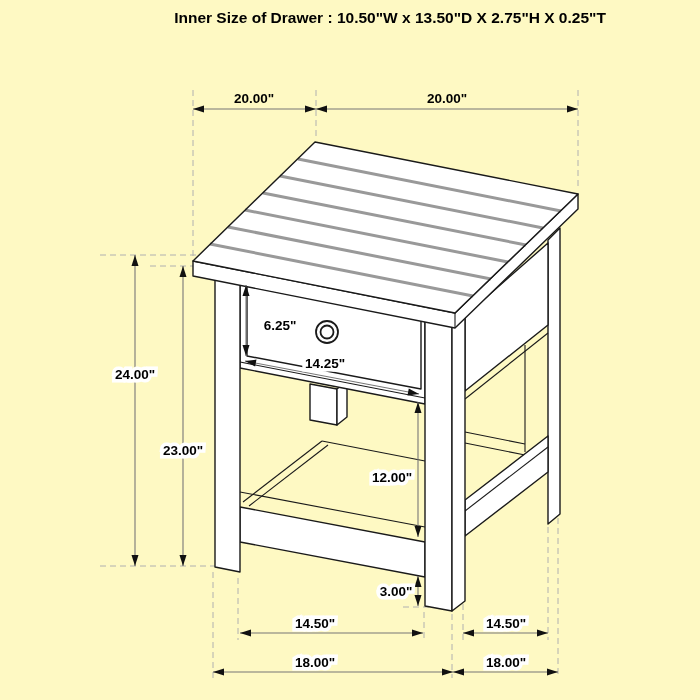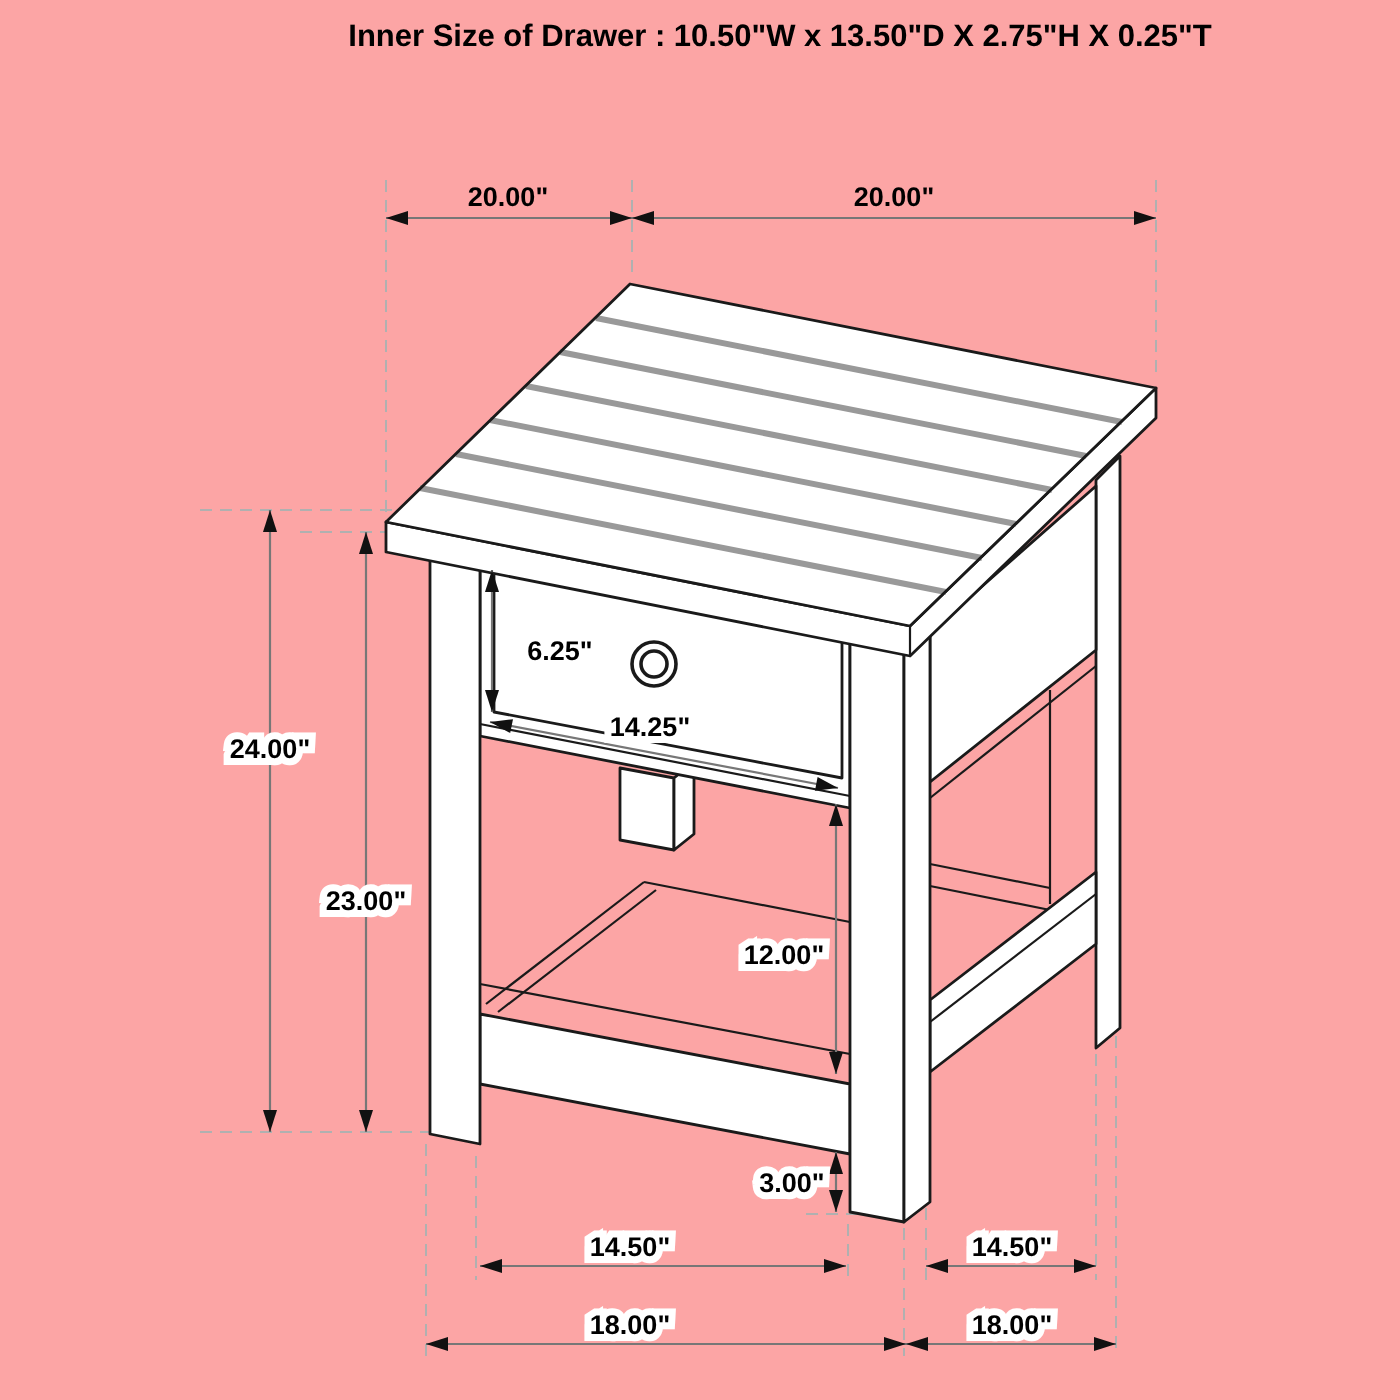--- a/index.html
+++ b/index.html
@@ -1,16 +1,16 @@
 <!DOCTYPE html>
 <html><head>
 <meta charset="utf-8">
 <style>
   html,body{margin:0;padding:0;background:#fff;}
-  #page{position:relative;width:700px;height:700px;background:#fca5a5;overflow:hidden;
+  #page{position:relative;width:700px;height:700px;background:#fef9c3;overflow:hidden;
         font-family:"Liberation Sans", sans-serif;}
   svg{display:block;}
   text{font-family:"Liberation Sans", sans-serif;font-weight:bold;fill:#000;}
   .dim-label{font-size:13.5px;}
   .title{font-size:15.5px;}
   .halo{stroke:#fff;stroke-width:7px;paint-order:stroke;}
   .draw{fill:#fff;stroke:#1a1a1a;stroke-width:1.4;stroke-linejoin:round;}
   .lineonly{fill:none;stroke:#1a1a1a;stroke-width:1.4;stroke-linejoin:round;}
   .thin{fill:none;stroke:#1a1a1a;stroke-width:1.1;}
   .plank{stroke:#999;stroke-width:3;}

